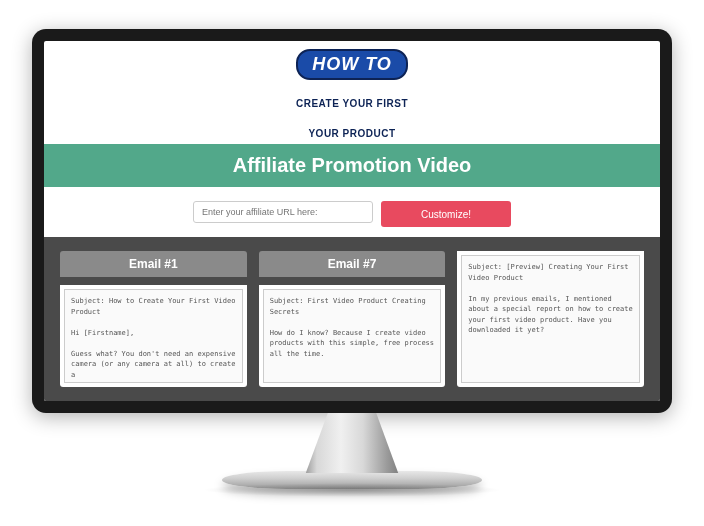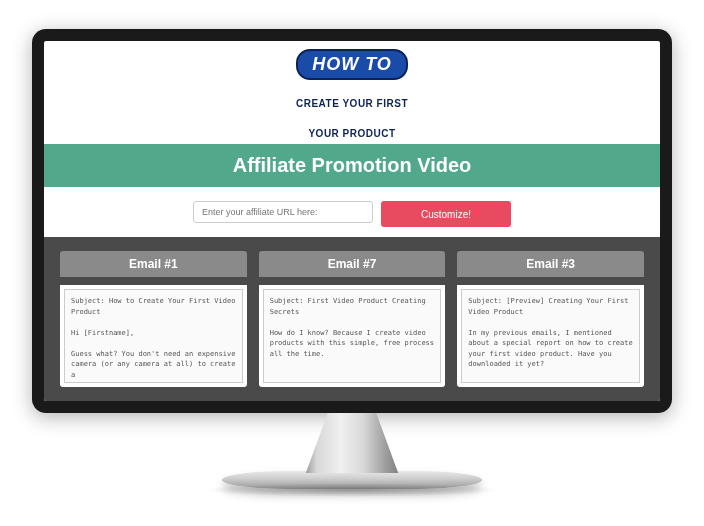--- a/index.html
+++ b/index.html
@@ -198,21 +198,20 @@
         </div>
         <div class="email-card">
           <div class="email-header">Email #7</div>
           <div class="email-body">
             <textarea class="email-textarea" style="">Subject: First Video Product Creating Secrets
 
 How do I know? Because I create video products with this simple, free process all the time.</textarea>
           </div>
         </div>
         <div class="email-card">
-          <div class="email-header">Email #3</div>
           <div class="email-body">
             <textarea class="email-textarea" style="">Subject: [Preview] Creating Your First Video Product
 
 In my previous emails, I mentioned about a special report on how to create your first video product. Have you downloaded it yet?</textarea>
           </div>
         </div>
       </div>
 
     </div>
   </div>

